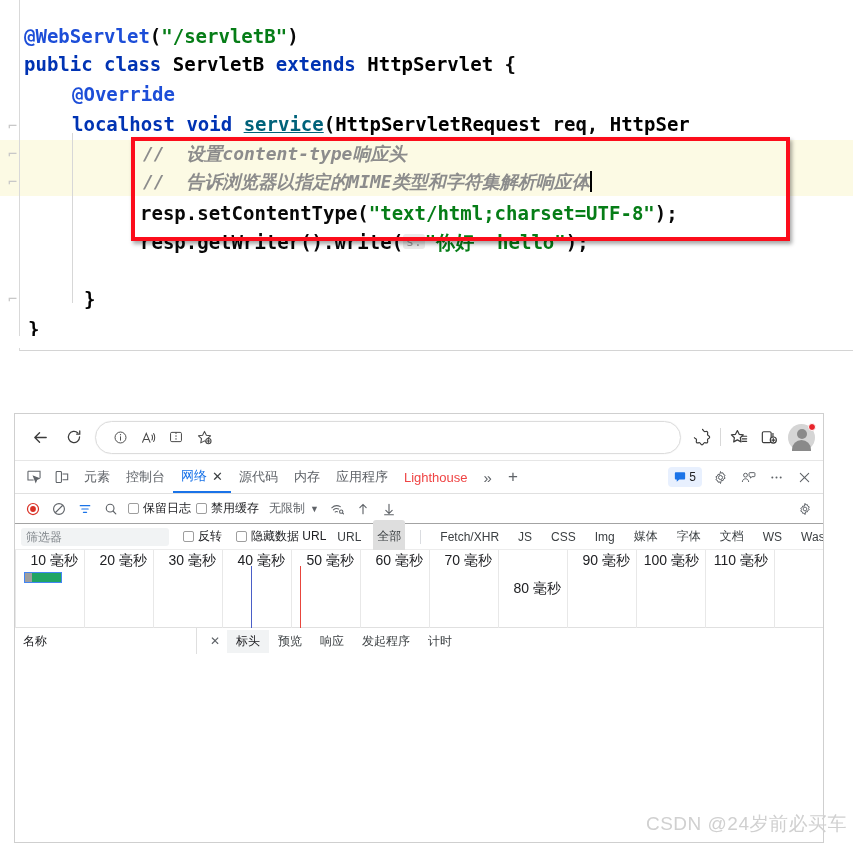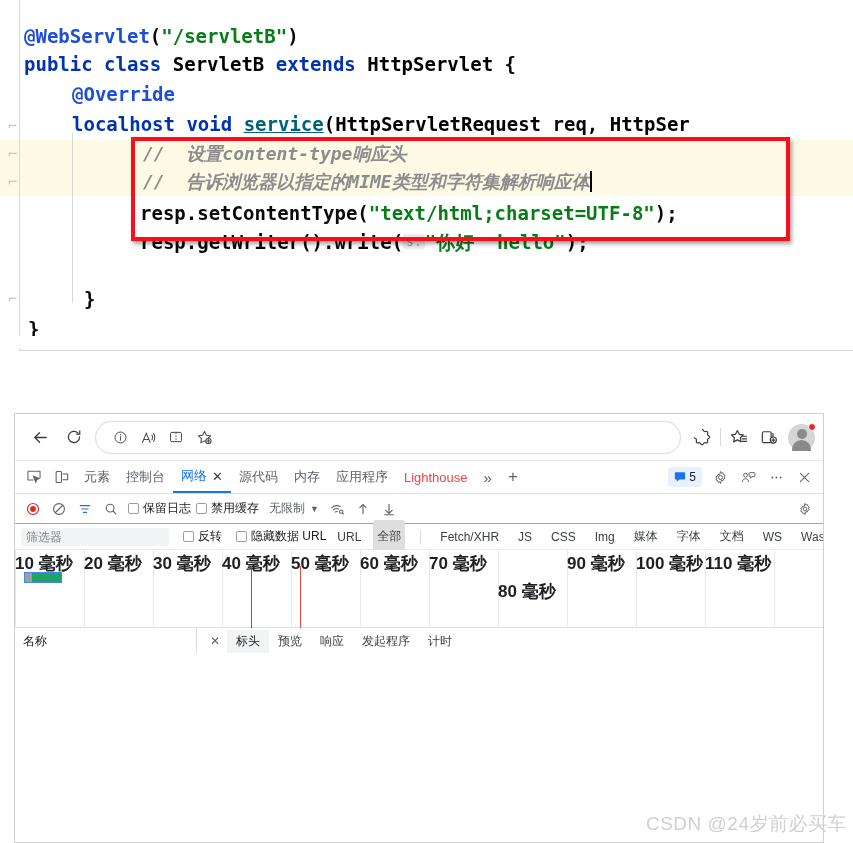--- a/index.html
+++ b/index.html
@@ -279,23 +279,23 @@
     position: relative;
     border-bottom: 1px solid #e0e0e0;
     background: #fff;
   }
   .tl-tick {
     position: absolute; top: 0; height: 78px;
     border-left: 1px solid #e8e8e8;
   }
   .tl-lbl {
     position: absolute; top: 2px;
-    font-size: 17px; color: #202124;
+    font-size: 14px; color: #202124;
+    text-align: right;
     white-space: nowrap;
-    font-weight: bold;
   }
   #waterfall-bar {
     position: absolute; left: 9px; top: 22px;
     width: 38px; height: 11px;
     border: 1px solid #4285f4;
     background: #9e9e9e;
     display: flex;
   }
   #waterfall-bar .seg-wait { width: 7px; background: #9e9e9e; }
   #waterfall-bar .seg-dl { flex: 1; background: #20a464; }

